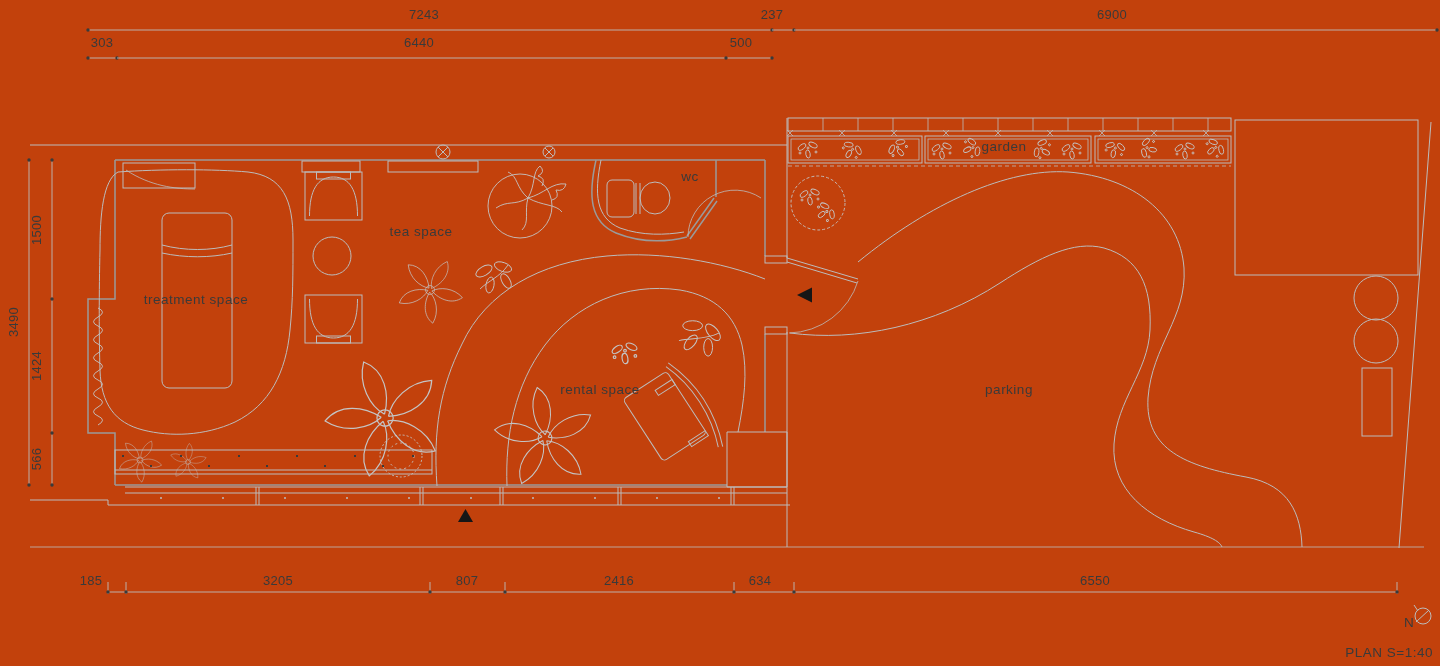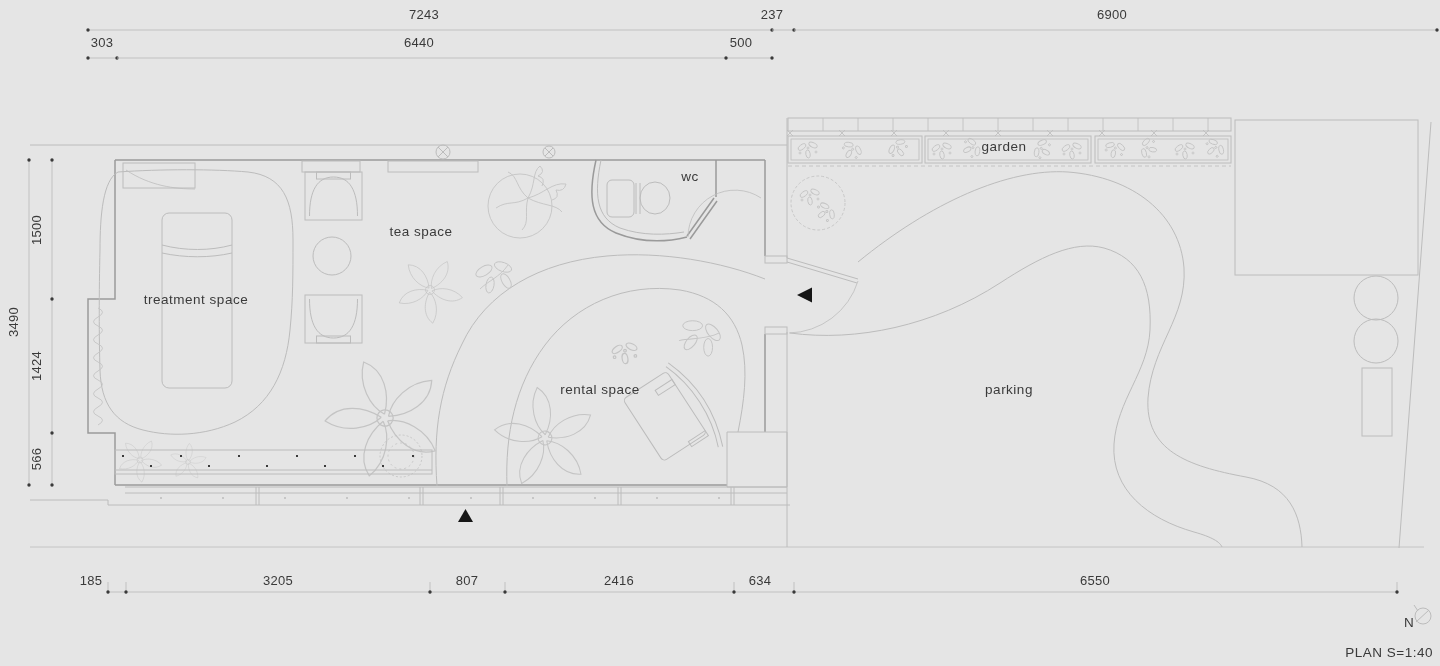--- a/index.html
+++ b/index.html
@@ -1,16 +1,16 @@
 <!DOCTYPE html>
 <html style="--line: #bcbcbc; --wall: #9a9a9a; --text: #3a3a3a; --marker: #161616; --plant: #c4c4c4;"><head>
 <meta charset="utf-8">
 <style>
   html,body{margin:0;padding:0;background:#fff;}
-  .stage{position:relative;width:1440px;height:666px;background:#e5e5e5;overflow:hidden;}
+  .stage{position:relative;width:1440px;height:666px;background:#c2410c;overflow:hidden;}
   svg{display:block;}
   .ln{fill:none;stroke:var(--line,#bcbcbc);stroke-width:1;}
   .thin{fill:none;stroke:var(--line,#bcbcbc);stroke-width:.8;}
   .wl{fill:none;stroke:var(--wall,#9a9a9a);stroke-width:1.5;}
   .pl{fill:none;stroke:var(--plant,#c4c4c4);stroke-width:.9;}
   .dm{fill:none;stroke:var(--line,#bcbcbc);stroke-width:.9;}
   .dot{fill:var(--text,#3a3a3a);stroke:none;}
   .mk{fill:var(--marker,#161616);stroke:none;}
   .txt{font-family:"Liberation Sans",sans-serif;font-size:13.5px;fill:var(--text,#3a3a3a);letter-spacing:.5px;}
   .dtx{font-family:"Liberation Sans",sans-serif;font-size:13px;fill:var(--text,#3a3a3a);letter-spacing:.3px;}

